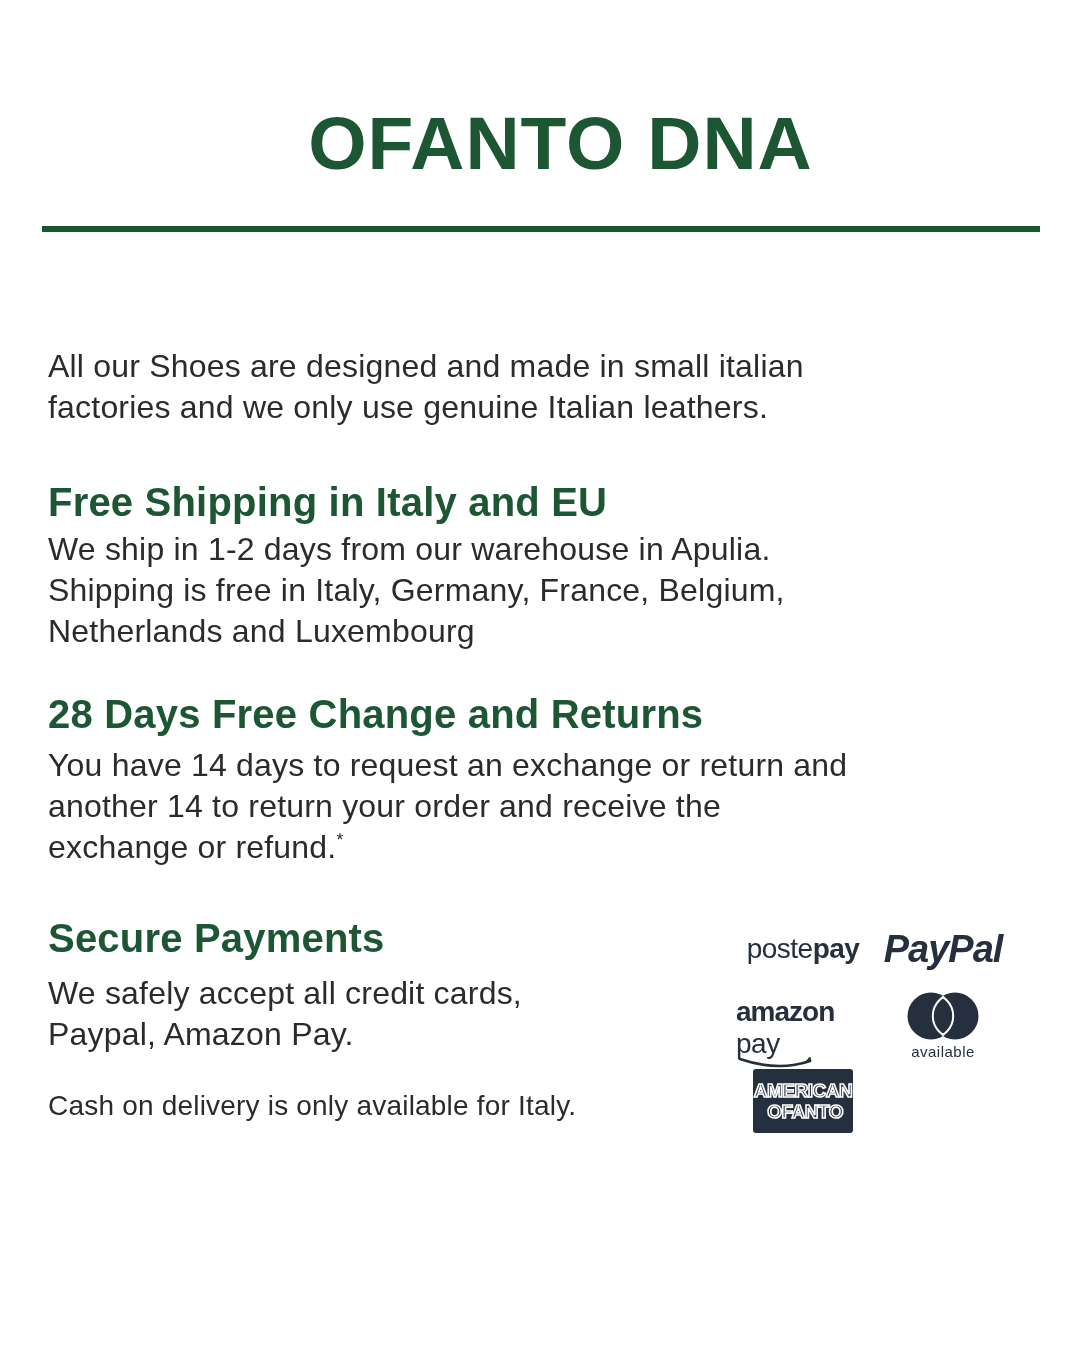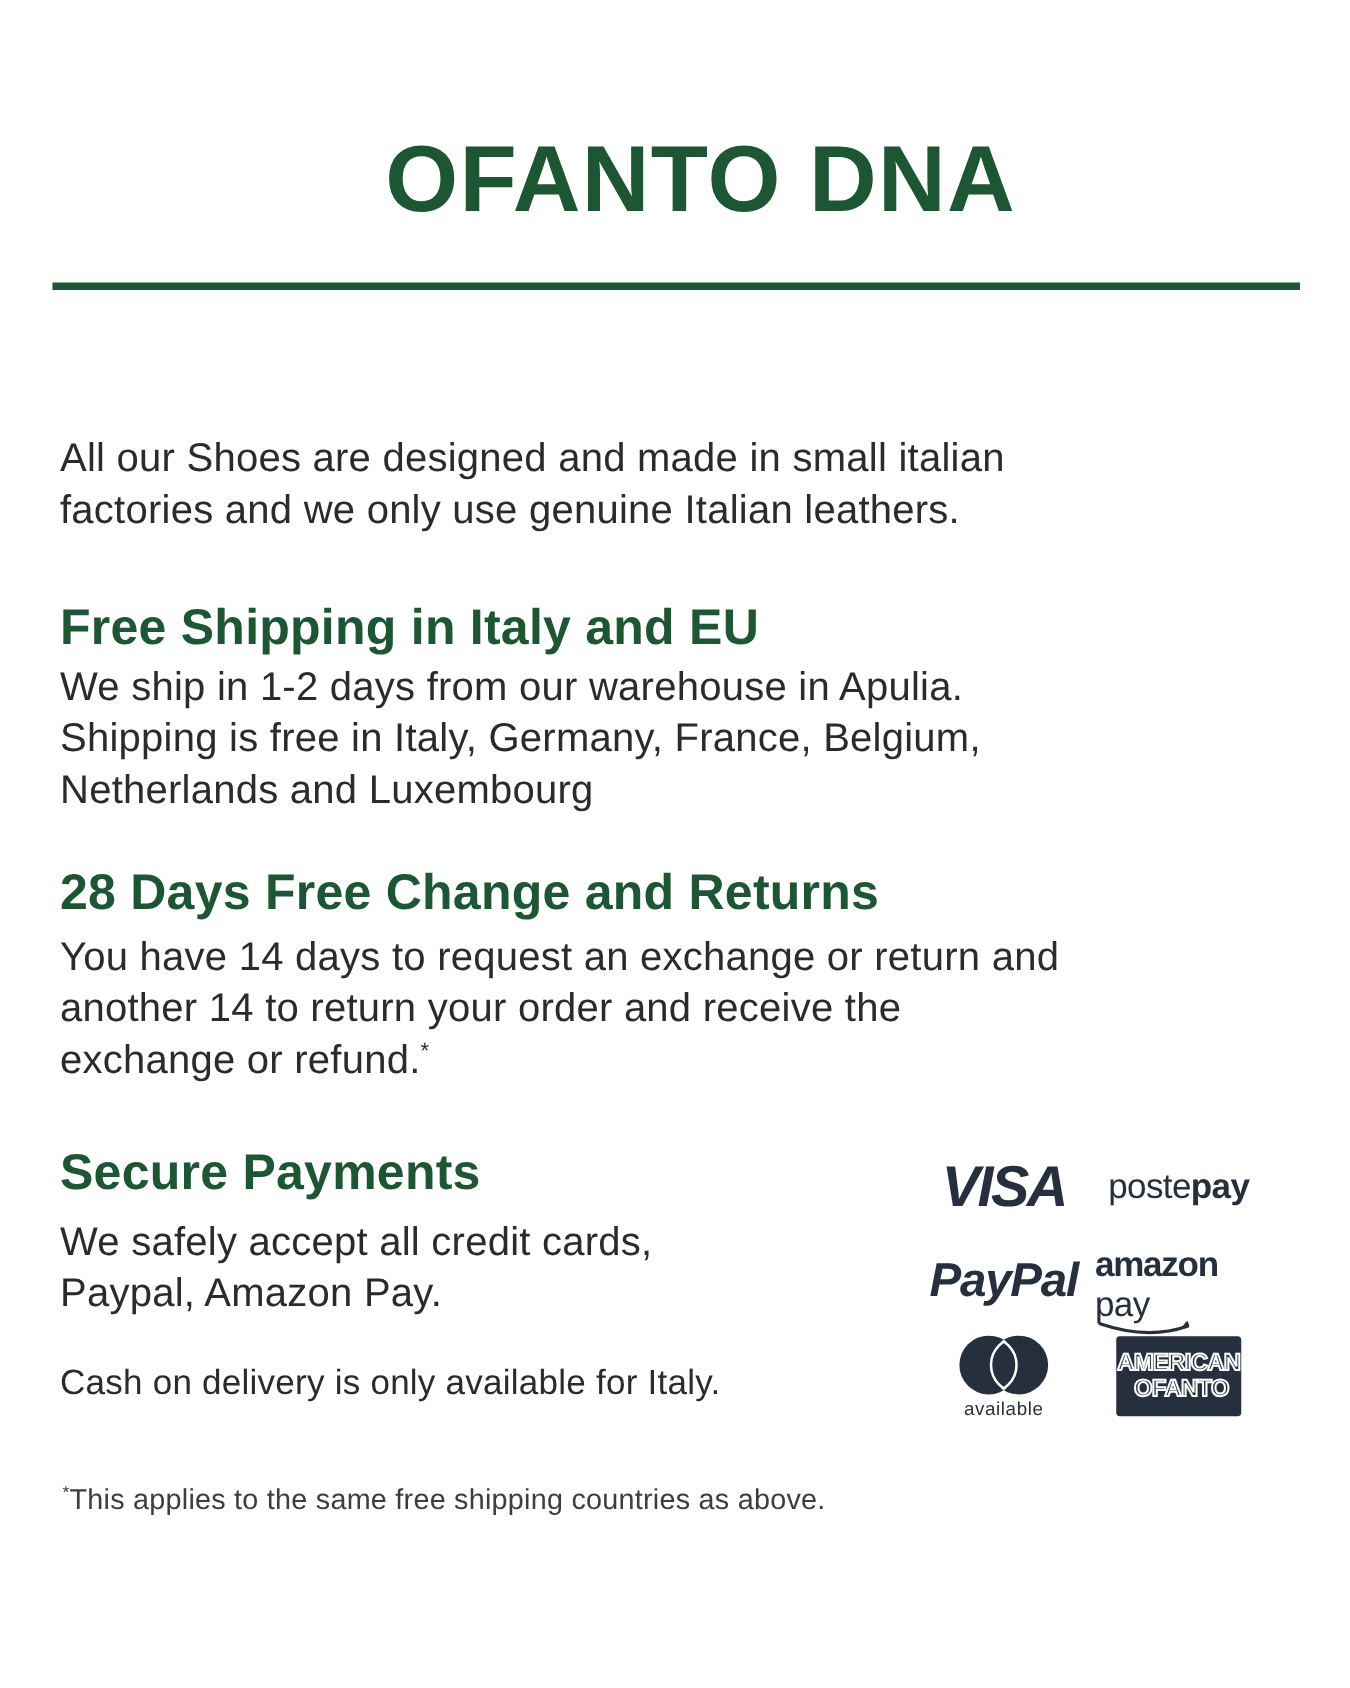--- a/index.html
+++ b/index.html
@@ -168,27 +168,23 @@
   <p class="sec-body p3"><span>You have 14 days to request an exchange or return and
 another 14 to return your order and receive the
 exchange or refund.</span><sup>*</sup></p>
 
   <h2 class="sec-heading h4">Secure Payments</h2>
   <p class="sec-body p4">We safely accept all credit cards,
 Paypal, Amazon Pay.</p>
 
   <p class="cash-note">Cash on delivery is only available for Italy.</p>
 
-  <p class="footnote"><sup>*</sup><span>This applies to the same free shipping countries as above.</span></p>
 
   <div class="payments">
 
-    <div class="pay-cell">
-      <span class="visa-text">VISA</span>
-    </div>
 
     <div class="pay-cell">
       <span class="postepay-text"><span>poste</span><span class="bold">pay</span></span>
     </div>
 
     <div class="pay-cell">
       <span class="paypal-text">PayPal</span>
     </div>
 
     <div class="pay-cell">

